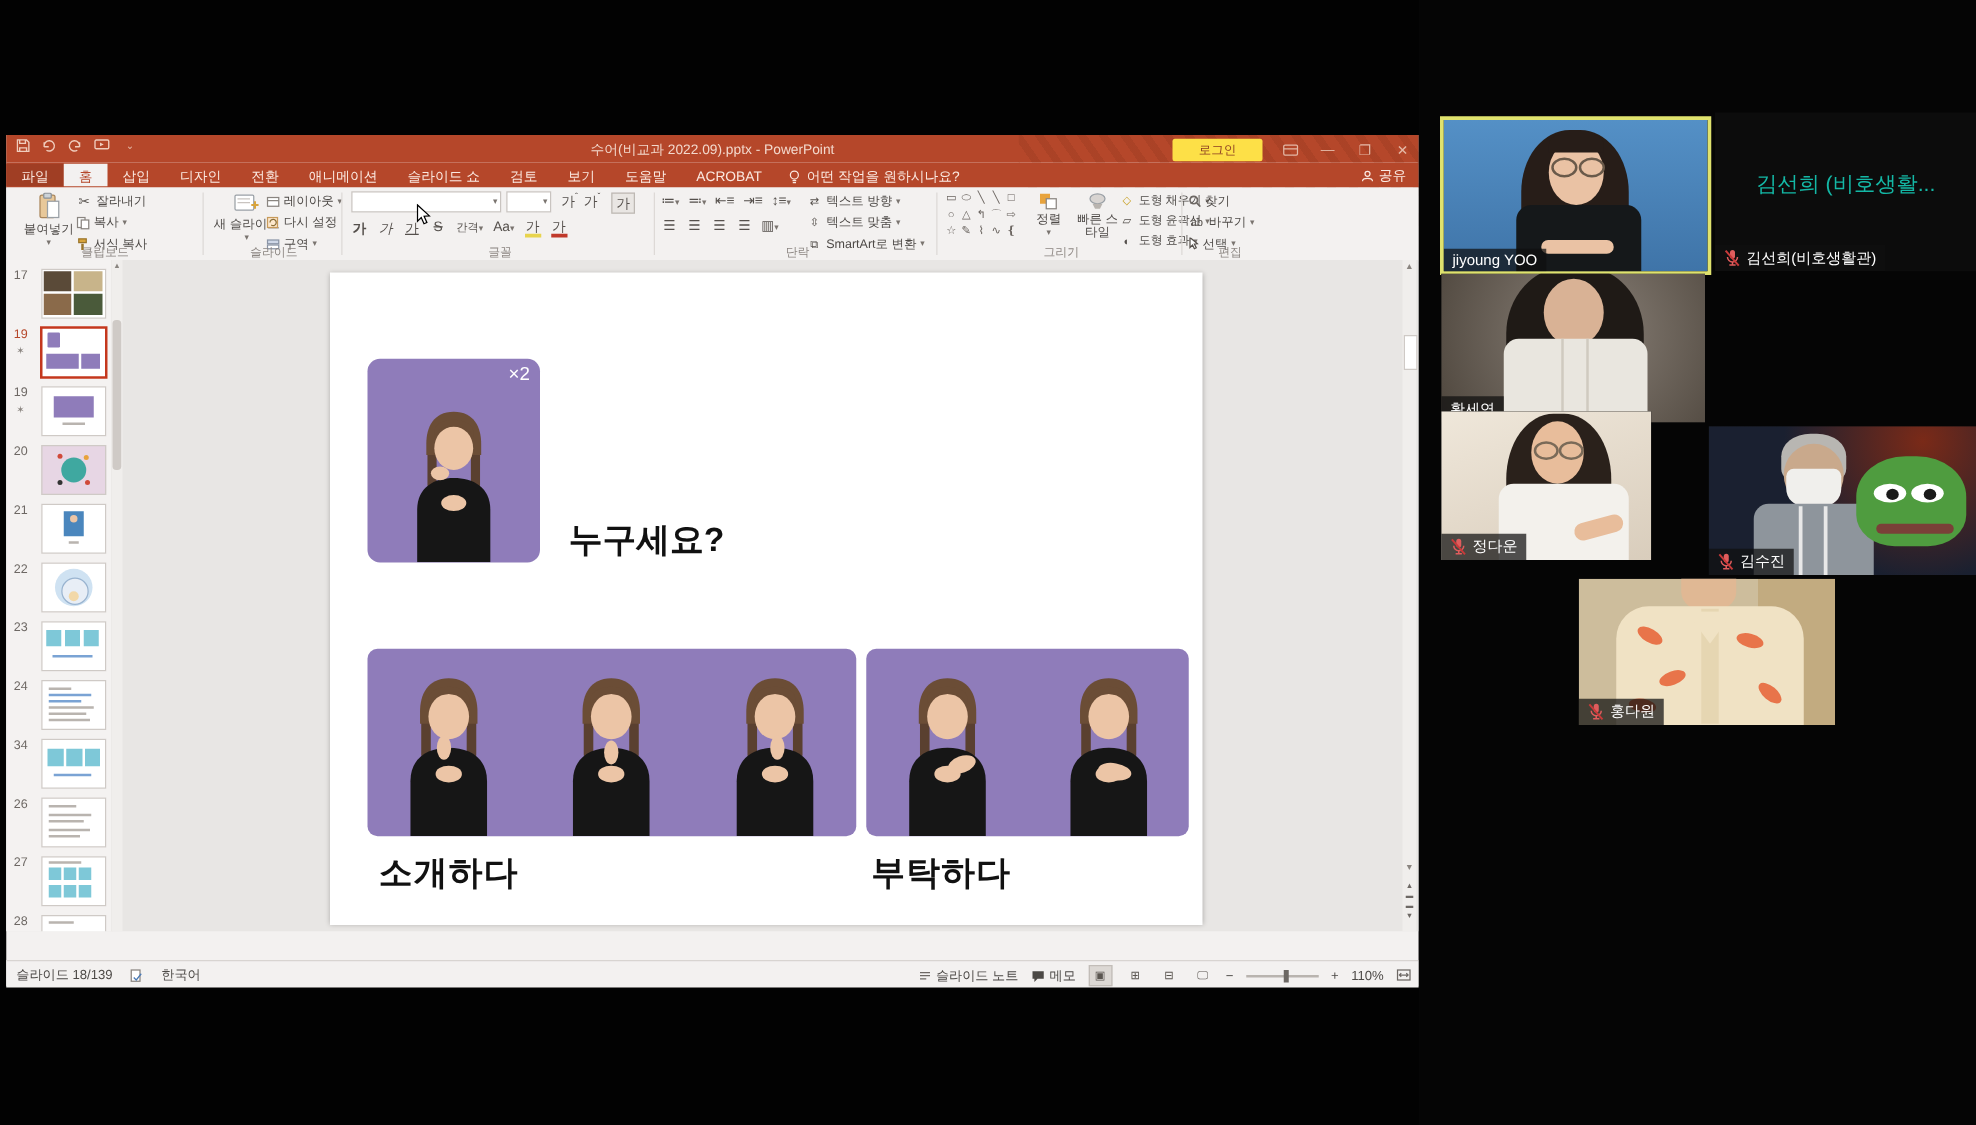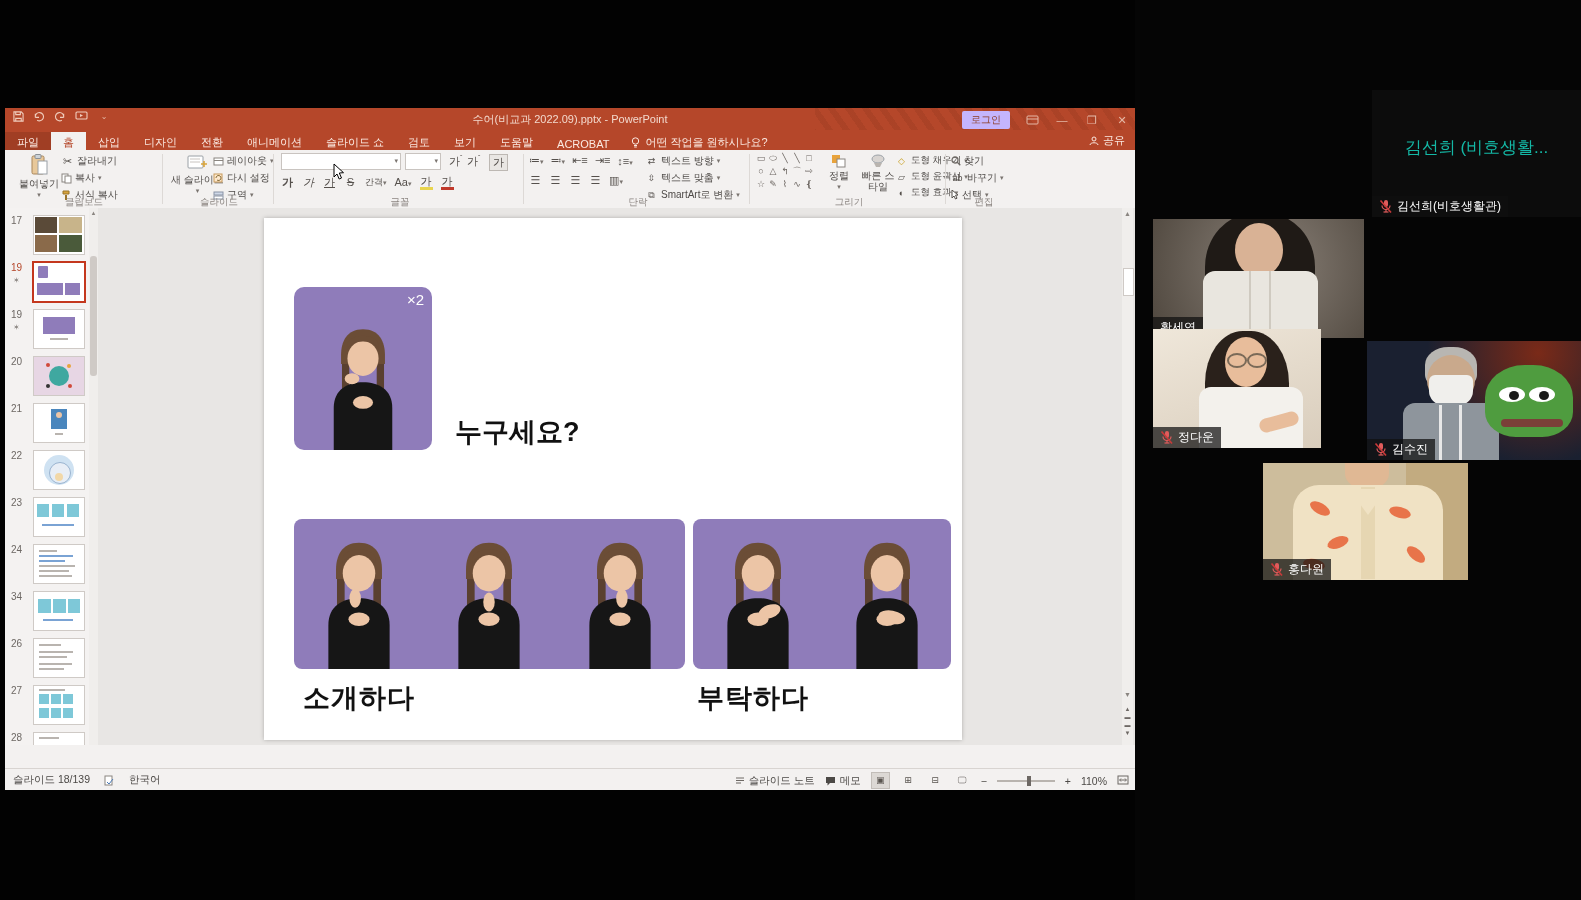--- a/index.html
+++ b/index.html
@@ -7,23 +7,23 @@
           font-family:"Liberation Sans","DejaVu Sans",sans-serif;-webkit-font-smoothing:antialiased;}
   
   #ppt{position:absolute;left:5px;top:108px;width:1130px;height:681px;background:#f3f1f0;}
   .titlebar{position:absolute;left:0;top:0;width:100%;height:22px;background:#b5472a;color:#f7ddd2;}
   .titlebar .deco{position:absolute;right:0;top:0;width:320px;height:80px;opacity:.18;
      background:repeating-linear-gradient(55deg,#7c2d16 0 6px,transparent 6px 14px);}
   .qat{position:absolute;left:8px;top:3px;display:flex;gap:9px;align-items:center;}
   .qat svg{display:block}
   .tb-title{position:absolute;left:0;right:0;top:4px;text-align:center;font-size:11px;color:#f3d9cd;}
   .tb-right{position:absolute;right:6px;top:3px;display:flex;gap:16px;align-items:center;z-index:3;}
-  .login{background:#c4b5fd;color:#8a3b22;font-size:10px;padding:2px 9px;border-radius:2px;}
+  .login{background:#fde047;color:#8a3b22;font-size:10px;padding:2px 21px;border-radius:2px;}
   .winbtn{color:#e4b8a6;font-size:11px;width:14px;text-align:center;}
-  .tabrow{position:absolute;left:0;top:22px;width:100%;height:20px;background:#b5472a;display:flex;align-items:flex-end;font-size:11px;color:#fbe9e1;}
+  .tabrow{position:absolute;left:0;top:22px;width:100%;height:20px;background:#b5472a;display:flex;align-items:center;font-size:11px;color:#fbe9e1;}
   .tab{padding:3px 12px 0 12px;}
   .tab.file{background:#a03e24;}
   .tab.sel{background:#f3f1f0;color:#b5472a;}
   .tellme{display:flex;align-items:center;gap:5px;padding:3px 10px 0 10px;}
   .share{position:absolute;right:10px;top:25px;color:#fbe9e1;font-size:11px;display:flex;gap:4px;align-items:center;z-index:3;}
   
   .ribbon{position:absolute;left:0;top:42px;width:100%;height:58px;background:#f3f1f0;border-bottom:1px solid #d8d4d1;font-size:10px;color:#4e4a47;}
   .grp{position:absolute;top:0;height:46px;}
   .grp-label{position:absolute;top:46px;width:100%;text-align:center;font-size:9.5px;color:#8c8682;}
   .gdiv{position:absolute;top:4px;height:50px;width:1px;background:#ddd9d6;}
@@ -609,20 +609,34 @@
         <svg width="12" height="11" viewBox="0 0 12 11">
             <rect x="1" y="1" width="10" height="8" fill="none" stroke="#6d6864"></rect>
             <path d="M3 5 h6 M4 3.5 l-1.5 1.5 1.5 1.5 M8 3.5 l1.5 1.5 -1.5 1.5" stroke="#6d6864" fill="none"></path>
           </svg>
       </div>
     </div>
   </div>
 
   <div style="position:absolute;left:1135px;top:0;width:446px;height:900px;background:#050505;">
 
+    <div class="tile" style="left:17px;top:93px;width:211px;height:121px;border:3px solid #dfe26e">
+      <div class="art" style="background:linear-gradient(180deg,#5490c6,#3f74a8)">
+        <div class="hairblock" style="left:62px;top:8px;width:86px;height:110px;background:#271d18"></div>
+        <div class="head" style="left:84px;top:16px;width:44px;height:52px;background:#eac2a4"></div>
+        <div class="mini" style="position:absolute;left:84px;top:12px;width:44px;height:14px;background:#271d18;border-radius:8px 8px 0 0"></div>
+        <div class="mini" style="position:absolute;left:86px;top:30px;width:17px;height:12px;border:2px solid #6a5a4a;border-radius:50%"></div>
+        <div class="mini" style="position:absolute;left:108px;top:30px;width:17px;height:12px;border:2px solid #6a5a4a;border-radius:50%"></div>
+        <div class="torso" style="left:58px;top:68px;width:100px;height:53px;background:#15181a"></div>
+        <div class="mini" style="position:absolute;left:78px;top:96px;width:58px;height:11px;background:#eac2a4;border-radius:6px"></div>
+      </div>
+      <div class="nametag">
+          <span>jiyoung YOO</span>
+        </div>
+    </div>
 
     <div class="tile" style="left:237px;top:90px;width:209px;height:127px;background:#0c0c0c">
       <div class="center-name">김선희 (비호생활...</div>
       <div class="nametag">
           <svg width="14" height="15" viewBox="0 0 14 15">
             <use href="#mic-muted"></use>
           </svg>
           <span>김선희(비호생활관)</span>
         </div>
     </div>

